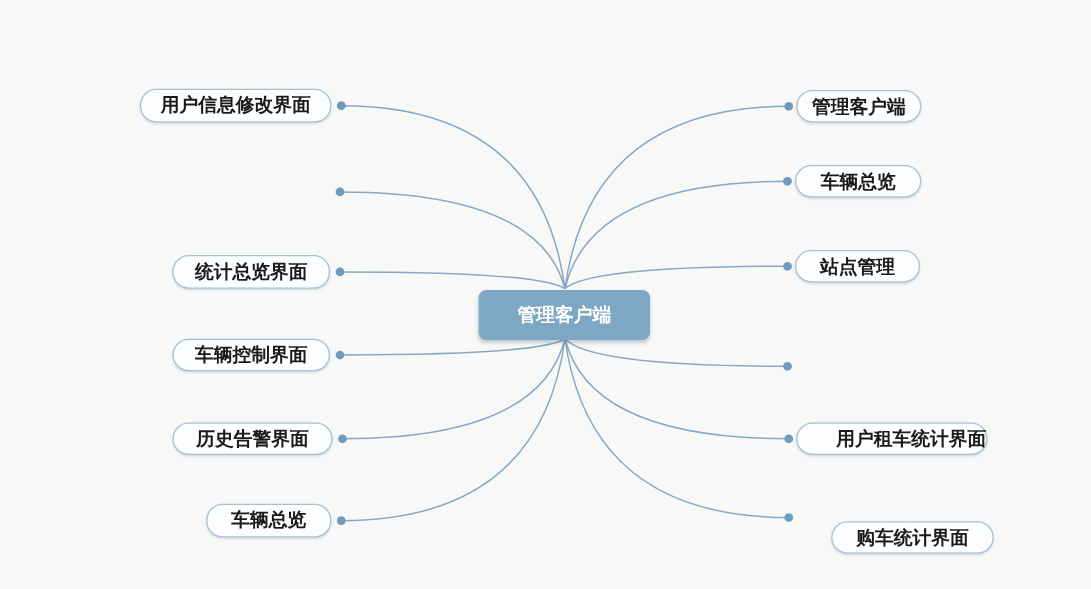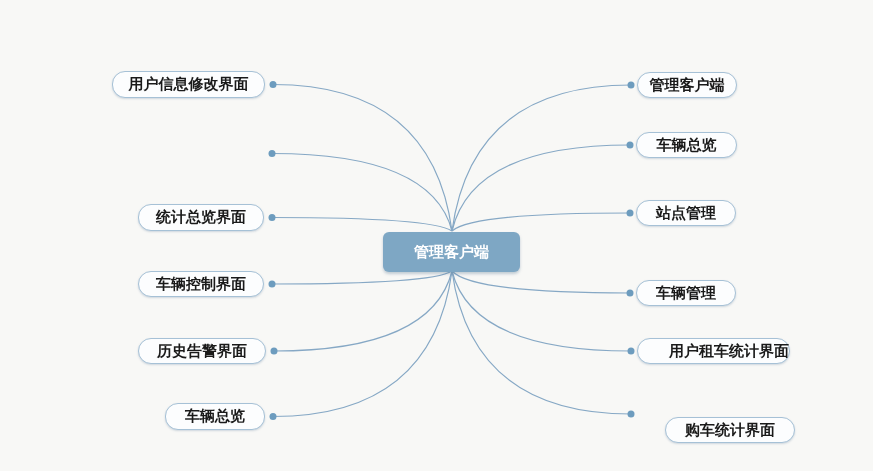--- a/index.html
+++ b/index.html
@@ -117,22 +117,19 @@
     </div>
     <div class="node leaf" style="left: 637px; top: 72px; width: 100px; height: 26px;">
       <span>管理客户端</span>
     </div>
     <div class="node leaf" style="left: 636px; top: 132px; width: 101px; height: 26px; justify-content: center;">
       <span>车辆总览</span>
     </div>
     <div class="node leaf" style="left: 636px; top: 200px; width: 100px; height: 26px;">
       <span>站点管理</span>
     </div>
-    <div class="node leaf" style="left: 636px; top: 280px; width: 100px; height: 26px;">
-      <span>车辆管理</span>
-    </div>
     <div class="node leaf" style="left: 637px; top: 338px; width: 153px; height: 26px; justify-content: flex-end;">
       <span>用户租车统计界面</span>
     </div>
     <div class="node leaf" style="left: 637px; top: 417px; width: 130px; height: 26px; margin-left: 28px;">
       <span>购车统计界面</span>
     </div>
   </div>
 
 </body></html>

